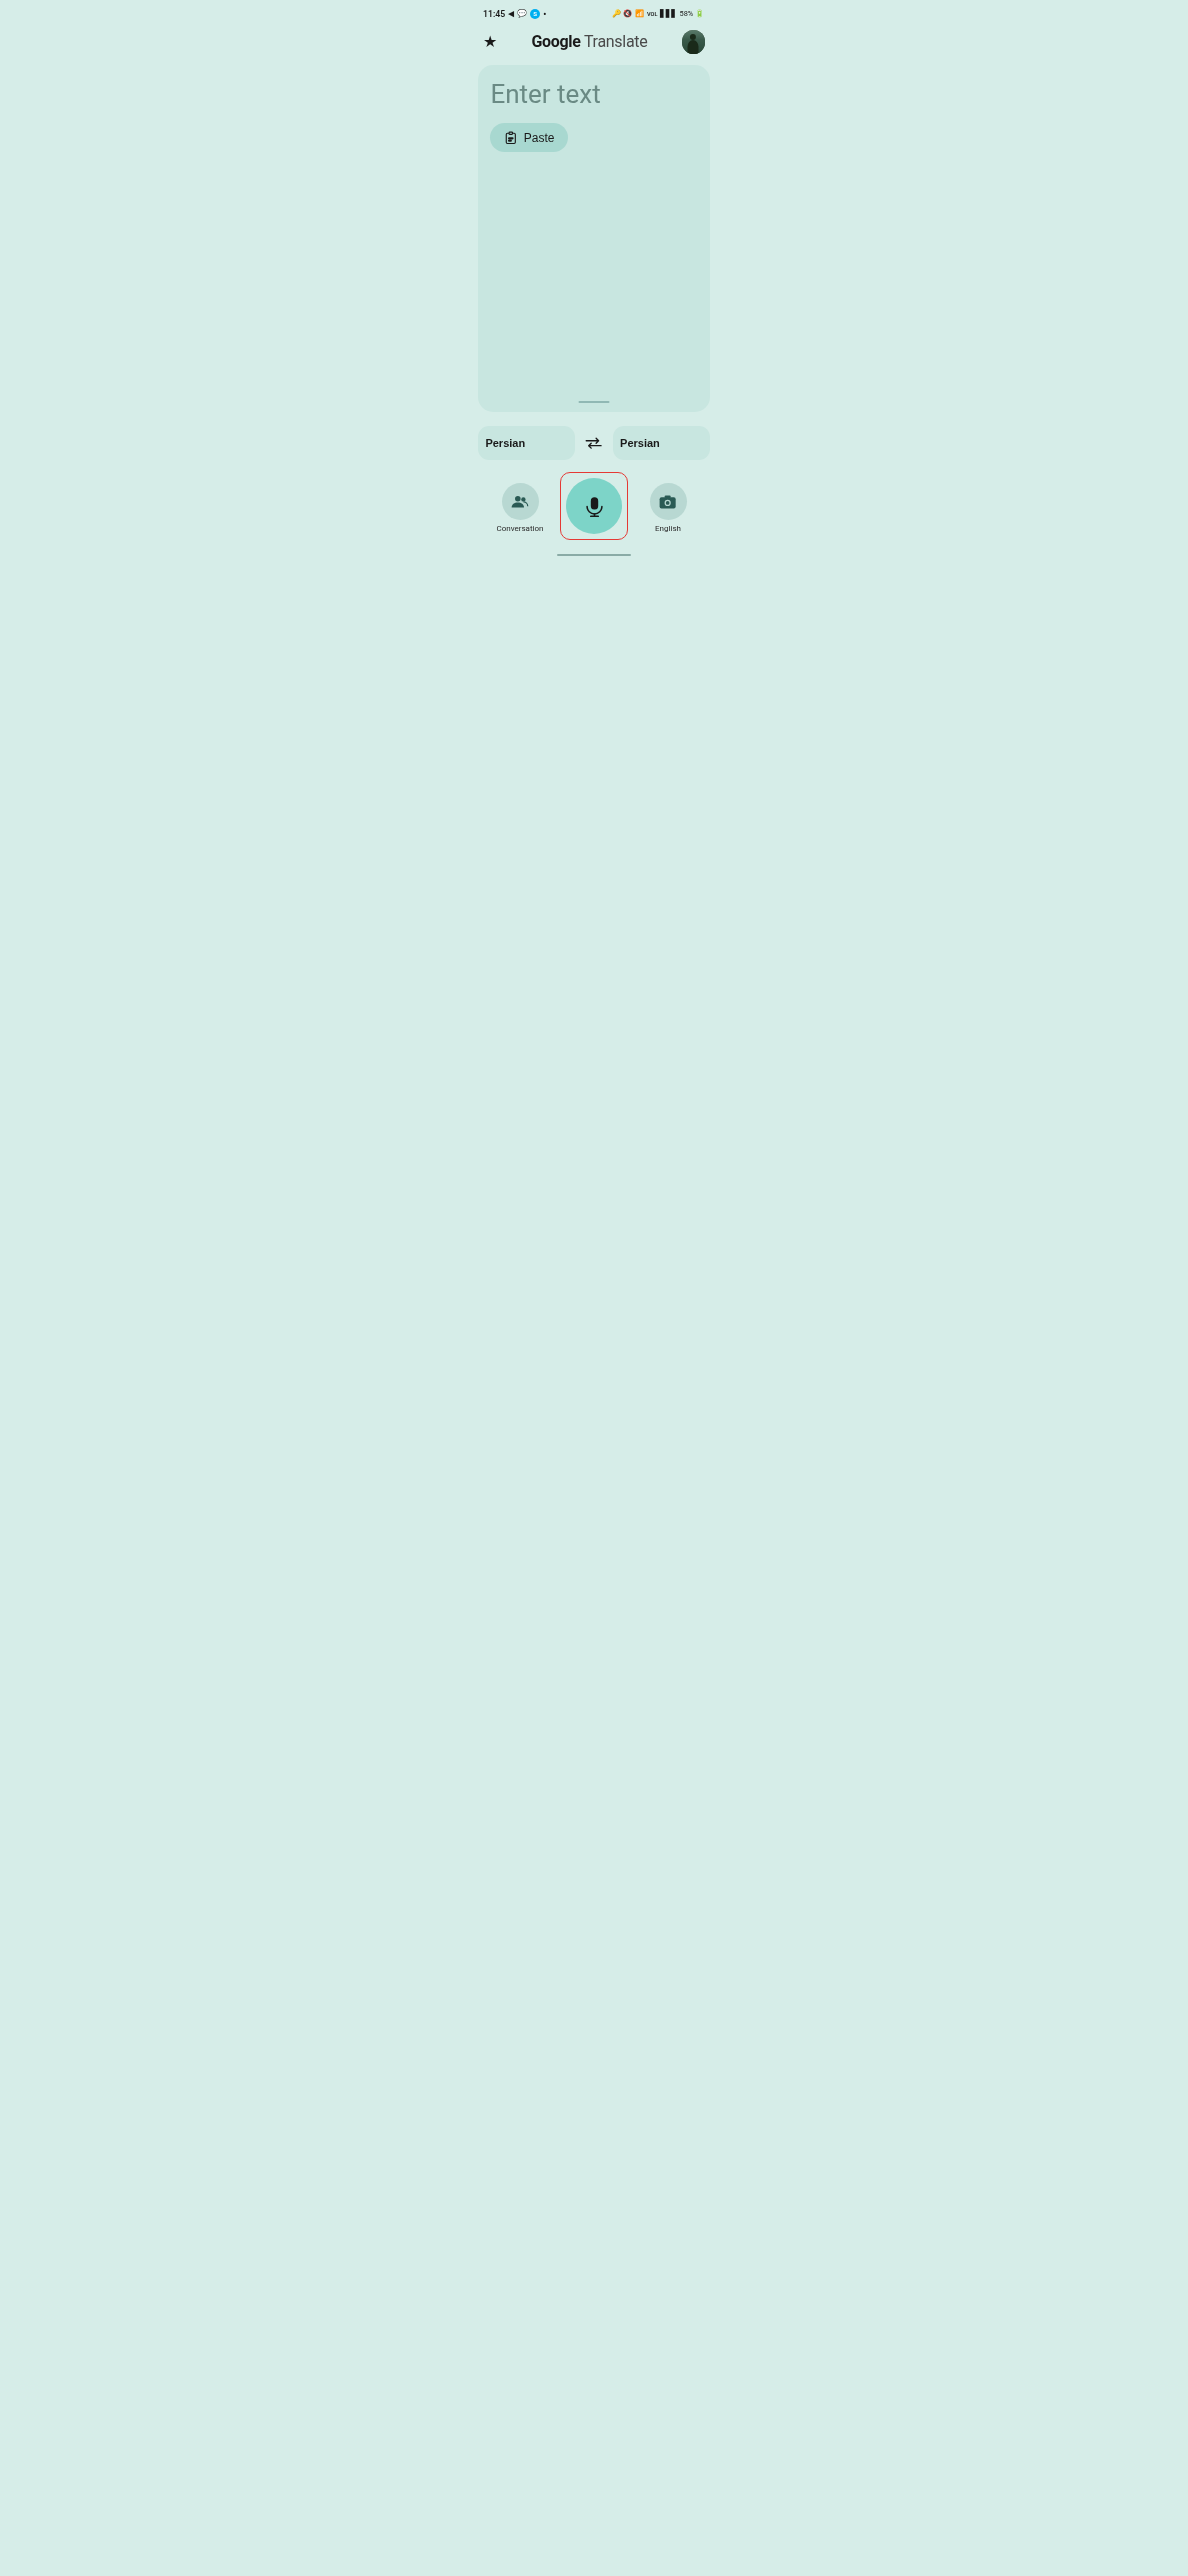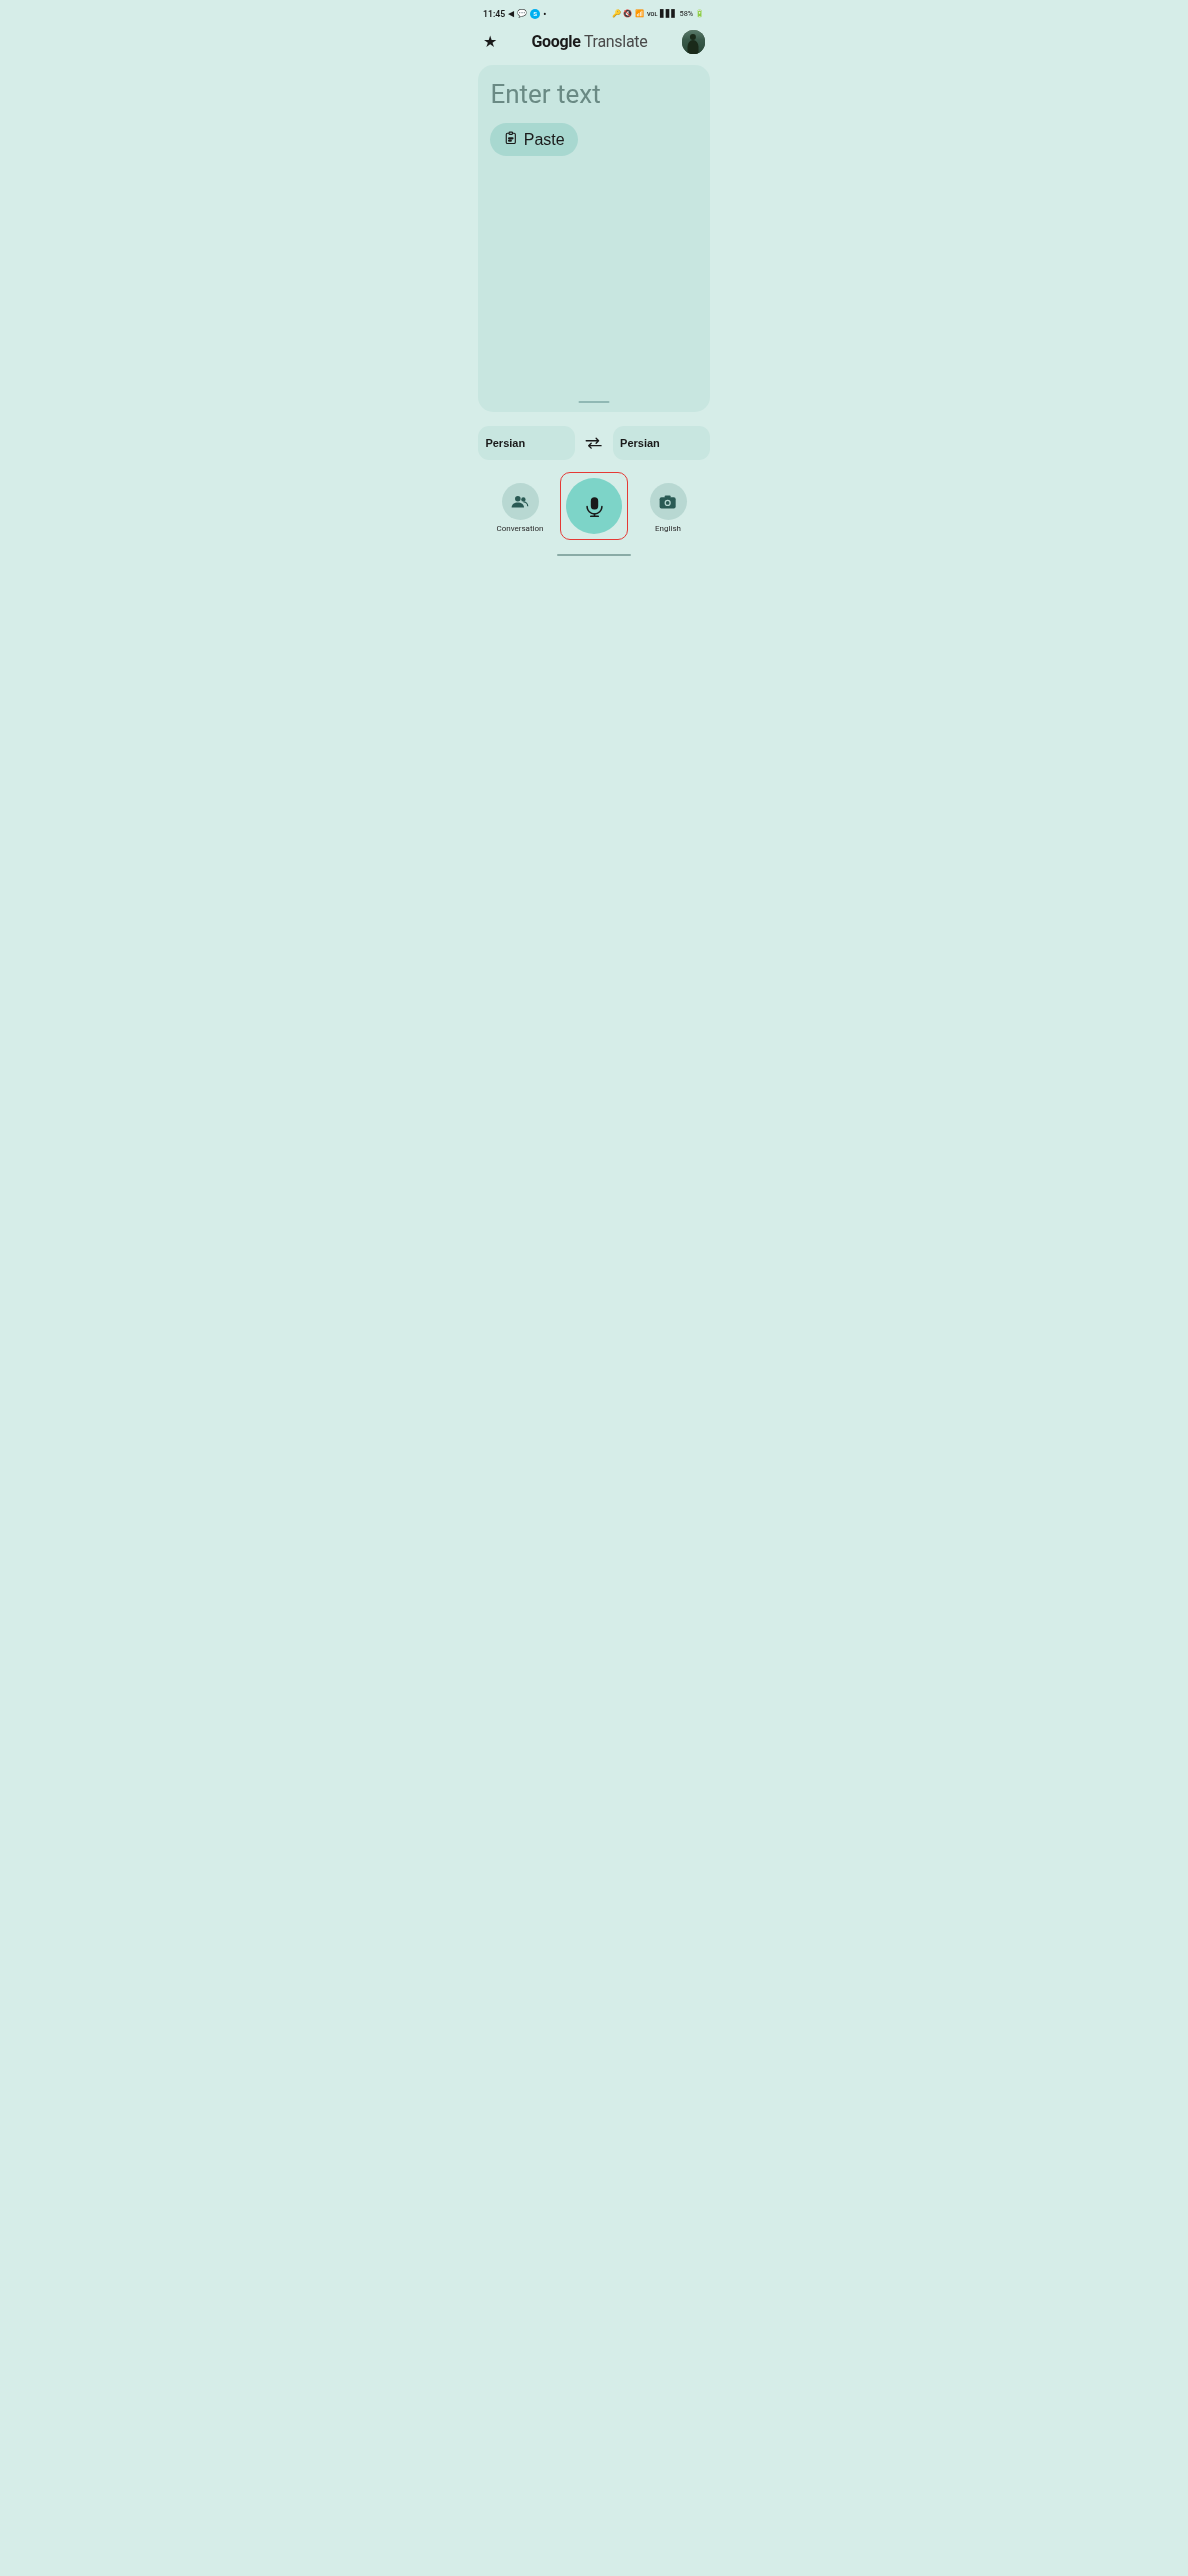--- a/index.html
+++ b/index.html
@@ -131,27 +131,27 @@
     .enter-text {
       font-size: 26px;
       color: #6a8a84;
       font-weight: 400;
       margin-bottom: 15px;
       line-height: 1.1;
     }
 
     .paste-button {
       display: flex;
-      align-items: flex-start;
+      align-items: flex-end;
       gap: 6.2px;
       background-color: #a8d8d0;
       border: none;
       border-radius: 31px;
       padding: 7.4px 13.6px;
-      font-size: 16px;
+      font-size: 12px;
       font-weight: 500;
       color: #1a1a1a;
       cursor: pointer;
       width: fit-content;
     }
 
     .drag-handle {
       position: absolute;
       bottom: 8.7px;
       left: 50%;

